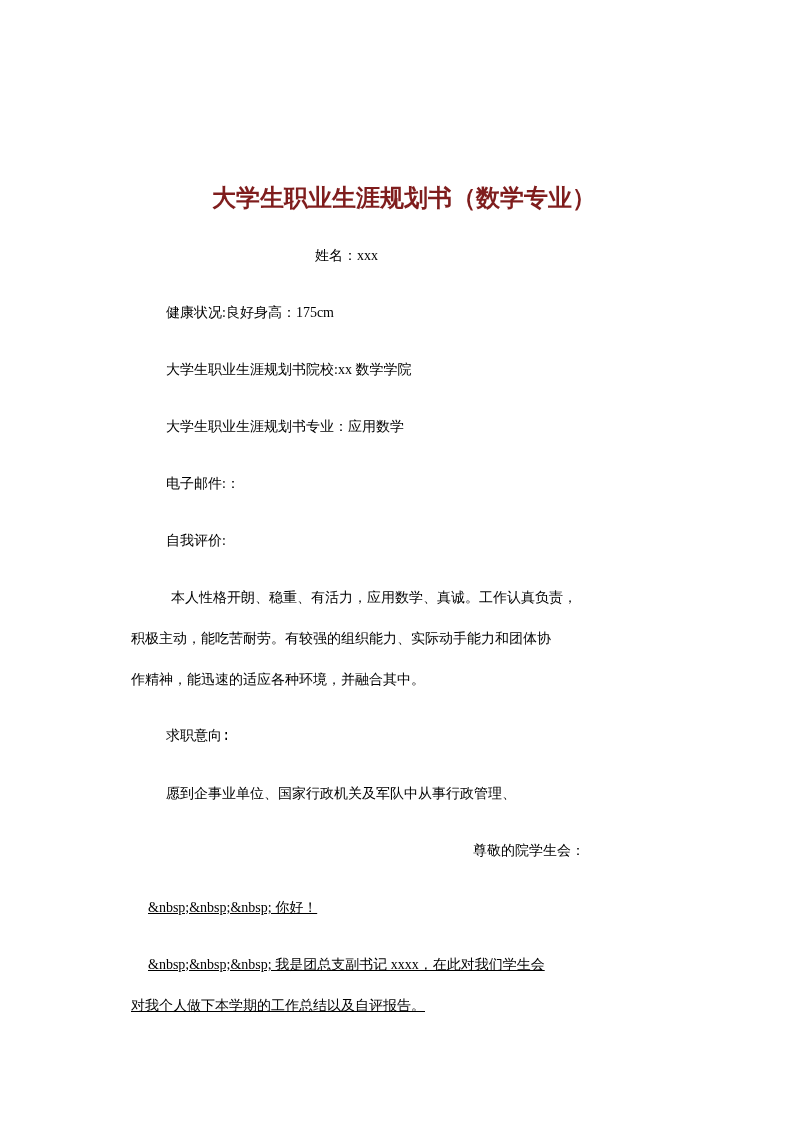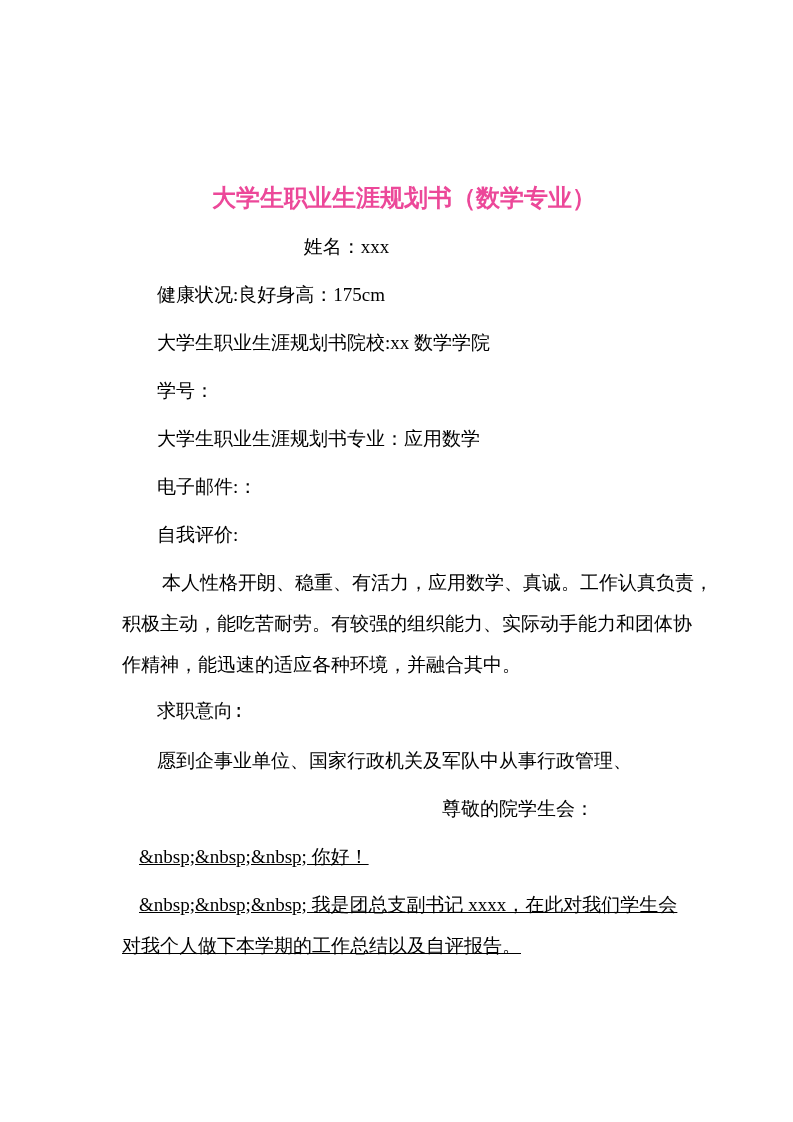--- a/index.html
+++ b/index.html
@@ -22,49 +22,48 @@
   .doc-title {
     margin: 0;
     padding-top: 177px;
     line-height: 42px;
     text-align: center;
     font-size: 24px;
     font-weight: 700;
     white-space: pre;
   }
   p.line {
-    margin: 7px;
+    margin: 16px;
     line-height: 41px;
-    font-size: 19px;
+    font-size: 14px;
     white-space: pre;
   }
   .mt-first { margin-top: 104px; }   
   .mt-sm    { margin-top: 9px; font-family: Liberation Mono, monospace; }     
   .mt-blank { margin-top: 41px; }    
   .center-a { text-align: center; padding-right: 115px; }
   .center-b { text-align: right; padding-right: 92px; }
   .ind      { text-indent: 35px; }   
   .ind-big  { text-indent: 40px; }   
   .ind-sm   { text-indent: 17px; text-decoration: underline; }   
 </style>
 </head>
 <body>
 
 <div class="page" style="background: rgb(255, 255, 255);">
   <div class="content">
 
-    <h1 class="doc-title" style="color: #ec4899;">大学生职业生涯规划书（数学专业）</h1>
+    <h1 class="doc-title" style="color: #7f1d1d;">大学生职业生涯规划书（数学专业）</h1>
 
     <p class="line center-a mt-first">姓名：xxx</p>
 
     <p class="line ind">健康状况:良好身高：175cm</p>
 
     <p class="line ind">大学生职业生涯规划书院校:xx 数学学院</p>
 
-    <p class="line ind">学号：</p>
 
     <p class="line ind">大学生职业生涯规划书专业：应用数学</p>
 
     <p class="line ind">电子邮件:：</p>
 
     <p class="line ind">自我评价:</p>
 
     <p class="line ind-big">本人性格开朗、稳重、有活力，应用数学、真诚。工作认真负责，
 积极主动，能吃苦耐劳。有较强的组织能力、实际动手能力和团体协
 作精神，能迅速的适应各种环境，并融合其中。</p>

